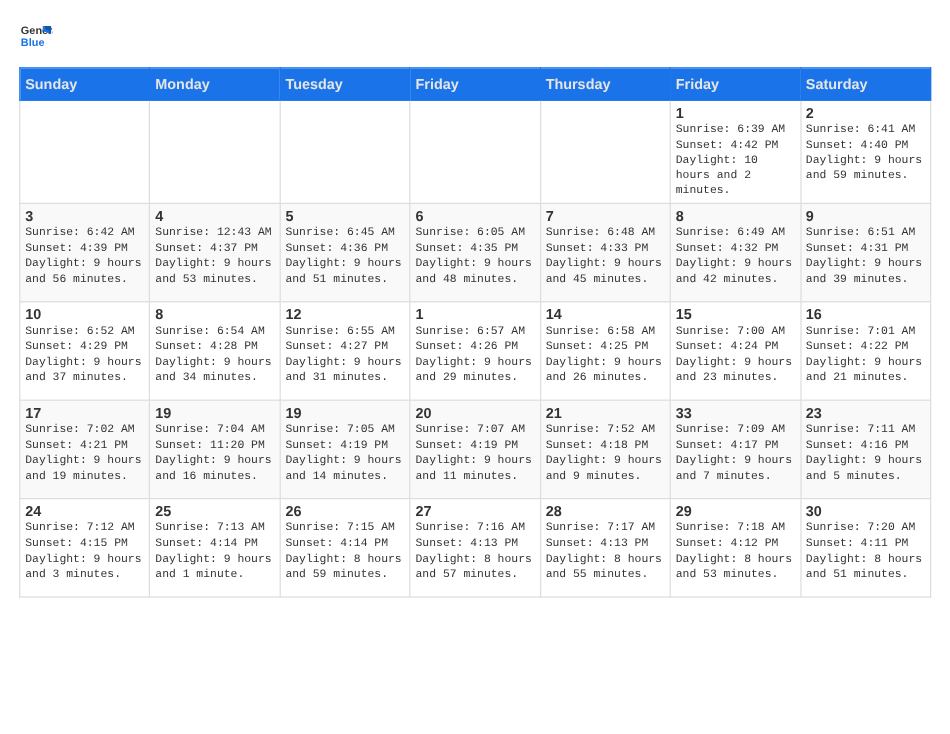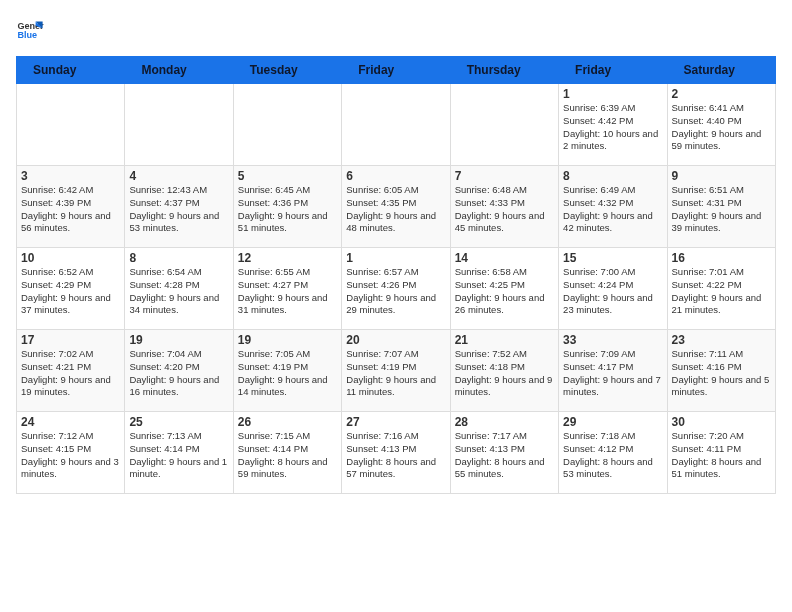--- a/index.html
+++ b/index.html
@@ -41,24 +41,24 @@
       font-size: 15px;
       color: #555;
     }
     .calendar {
       width: 100%;
       border-collapse: collapse;
       table-layout: fixed;
     }
     .calendar th {
       background: #1a73e8;
-      color: #0f172a;
+      color: #e5e5e5;
       font-size: 12px;
       font-weight: bold;
-      padding: 6px 16px;
+      padding: 6px 4px;
       text-align: left;
       border: 1px solid #1a73e8;
     }
     .calendar td {
       vertical-align: top;
       border: 1px solid #ddd;
       padding: 3px 4px;
       height: 82px;
       background: #fff;
       font-size: 10px;
@@ -70,20 +70,21 @@
     .day-num {
       font-size: 12px;
       font-weight: bold;
       display: block;
       margin-bottom: 1px;
     }
     .day-info {
       font-size: 9.5px;
       line-height: 1.35;
       color: #333;
+      font-family: Liberation Mono, monospace;
     }
     .empty-cell {
       background: #fff !important;
     }
   </style>
 </head>
 <body>
 
 <div class="container">
   <div class="header">
@@ -241,21 +242,21 @@
           <td>
             <span class="day-num">17</span>
             <div class="day-info">Sunrise: 7:02 AM
 Sunset: 4:21 PM
 Daylight: 9 hours
 and 19 minutes.</div>
           </td>
           <td>
             <span class="day-num">19</span>
             <div class="day-info">Sunrise: 7:04 AM
-Sunset: 4:20 PM
+Sunset: 11:20 PM
 Daylight: 9 hours
 and 16 minutes.</div>
           </td>
           <td>
             <span class="day-num">19</span>
             <div class="day-info">Sunrise: 7:05 AM
 Sunset: 4:19 PM
 Daylight: 9 hours
 and 14 minutes.</div>
           </td>

